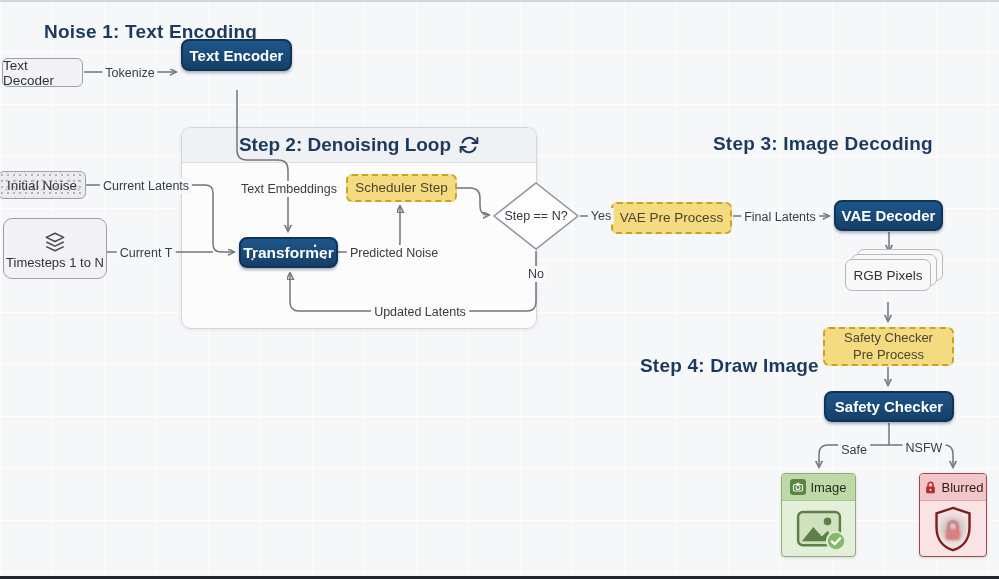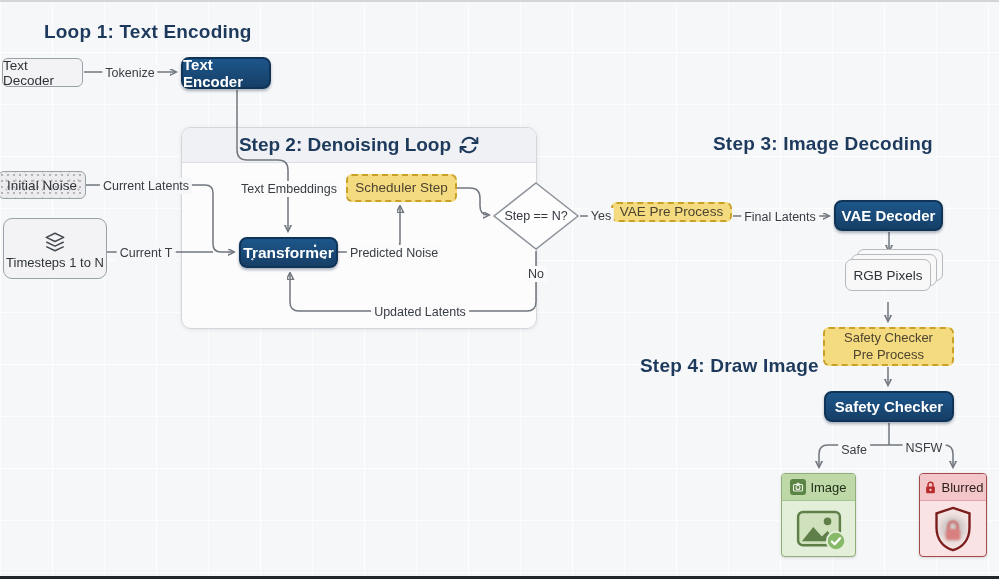--- a/index.html
+++ b/index.html
@@ -28,33 +28,33 @@
   .connectors path,.connectors line{stroke:#70767e;stroke-width:1.5;fill:none;}
 
   .node{position:absolute;z-index:3;display:flex;align-items:center;justify-content:center;box-sizing:border-box;}
 
   .chip{background:#f3f3f5;border:1.5px solid #9ba1a8;border-radius:6px;color:#2e3338;font-size:13.5px;}
   .navy{background:linear-gradient(180deg,#1d568a,#163f67);border:2px solid #0f3457;border-radius:8px;
         color:#fff;font-weight:700;font-size:15px;box-shadow:0 2px 3px rgba(20,40,70,.35);}
   .yellow{background:#f5db80;border:2px dashed #c9a127;border-radius:6px;color:#4c4330;font-size:13.5px;text-align:center;line-height:1.25;}
 
   #n-text-prompt{left:2px;top:58px;width:81px;height:29px;}
-  #n-text-encoder{left:181px;top:57px;width:90px;height:32px;}
+  #n-text-encoder{left:181px;top:39px;width:111px;height:32px;}
   #n-initial-noise{left:-2px;top:171px;width:88px;height:28px;
     background-color:#ececee;
     background-image:radial-gradient(#b3b3b8 1px, transparent 1.3px),radial-gradient(#c4c4c9 1px, transparent 1.3px);
     background-size:6px 6px,9px 9px;background-position:0 0,3px 4px;}
   #n-timesteps{left:3px;top:218px;width:104px;height:61px;flex-direction:column;gap:2px;border-radius:9px;padding-top:4px;font-size:13px;}
   #n-scheduler{left:346px;top:174px;width:111px;height:28px;}
   #n-transformer{left:239px;top:237px;width:99px;height:31px;font-size:15.5px;
     background-image:radial-gradient(circle at 78% 25%, rgba(255,255,255,.9) 1px, transparent 1.6px),
                      radial-gradient(circle at 88% 70%, rgba(255,255,255,.8) 1px, transparent 1.5px),
                      radial-gradient(circle at 12% 75%, rgba(255,255,255,.7) 1px, transparent 1.4px),
                      linear-gradient(180deg,#1d568a,#163f67);}
-  #n-vae-pre{left:611px;top:202px;width:121px;height:20px;}
+  #n-vae-pre{left:611px;top:202px;width:121px;height:32px;}
   #n-vae-decoder{left:834px;top:200px;width:109px;height:31px;}
   #n-safety-pre{left:823px;top:327px;width:131px;height:39px;font-size:13px;}
   #n-safety-checker{left:824px;top:391px;width:130px;height:31px;}
 
   .panel{position:absolute;left:181px;top:127px;width:356px;height:202px;z-index:1;
     background:rgba(252,252,253,.92);border:1.5px solid #d3d6da;border-radius:10px;
     box-shadow:0 1px 4px rgba(90,100,120,.12);box-sizing:border-box;}
   .panel-header{height:34px;background:#f0f1f4;border-bottom:1px solid #dcdee2;border-radius:9px 9px 0 0;
     display:flex;align-items:center;justify-content:center;gap:8px;}
   .panel-title{font-size:19px;font-weight:600;color:#1d3a5c;}
@@ -122,21 +122,21 @@
     <path d="M733,216 H829" marker-end="url(#arw)"></path>
     <path d="M889,232 V251" marker-end="url(#arw)"></path>
     <path d="M888,302 V321" marker-end="url(#arw)"></path>
     <path d="M888,367 V385" marker-end="url(#arw)"></path>
     <path d="M536,251 V302 Q536,311 527,311 H299 Q290,311 290,302 V273" marker-end="url(#arw)"></path>
     <path d="M889,423 V445"></path>
     <path d="M889,445 H828 Q819,445 819,454 V467" marker-end="url(#arw)"></path>
     <path d="M889,445 H944 Q953,445 953,454 V467" marker-end="url(#arw)"></path>
   </svg>
 
-  <div class="heading" id="h-step1">Loop 1: Text Encoding</div>
+  <div class="heading" id="h-step1">Noise 1: Text Encoding</div>
   <div class="heading" id="h-step3">Step 3: Image Decoding</div>
   <div class="heading" id="h-step4">Step 4: Draw Image</div>
 
   <div class="node chip" id="n-text-prompt">Text Decoder</div>
   <div class="node navy" id="n-text-encoder">Text Encoder</div>
   <div class="node chip" id="n-initial-noise">Initial Noise</div>
 
   <div class="node chip" id="n-timesteps">
     <svg width="22" height="22" viewBox="0 0 24 24">
       <g stroke="#464c52" stroke-width="1.7" fill="none" stroke-linejoin="round">

